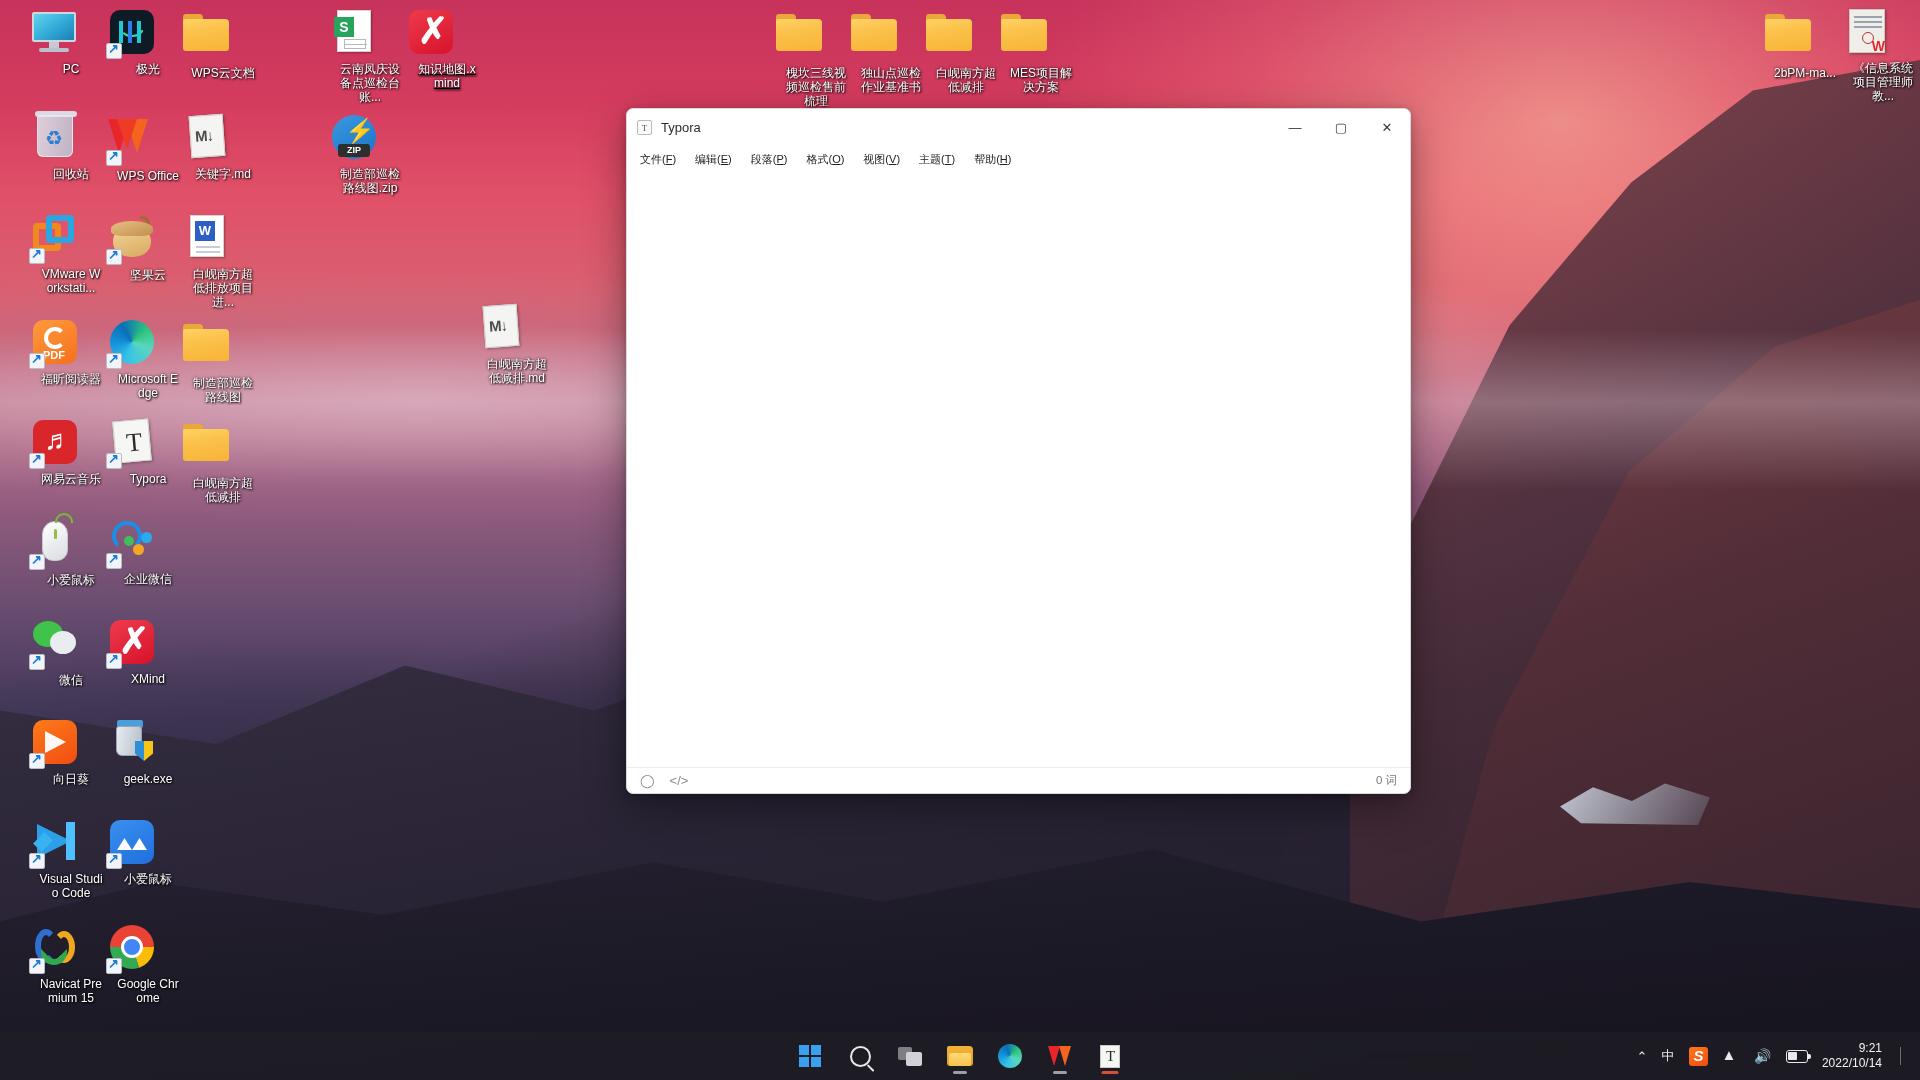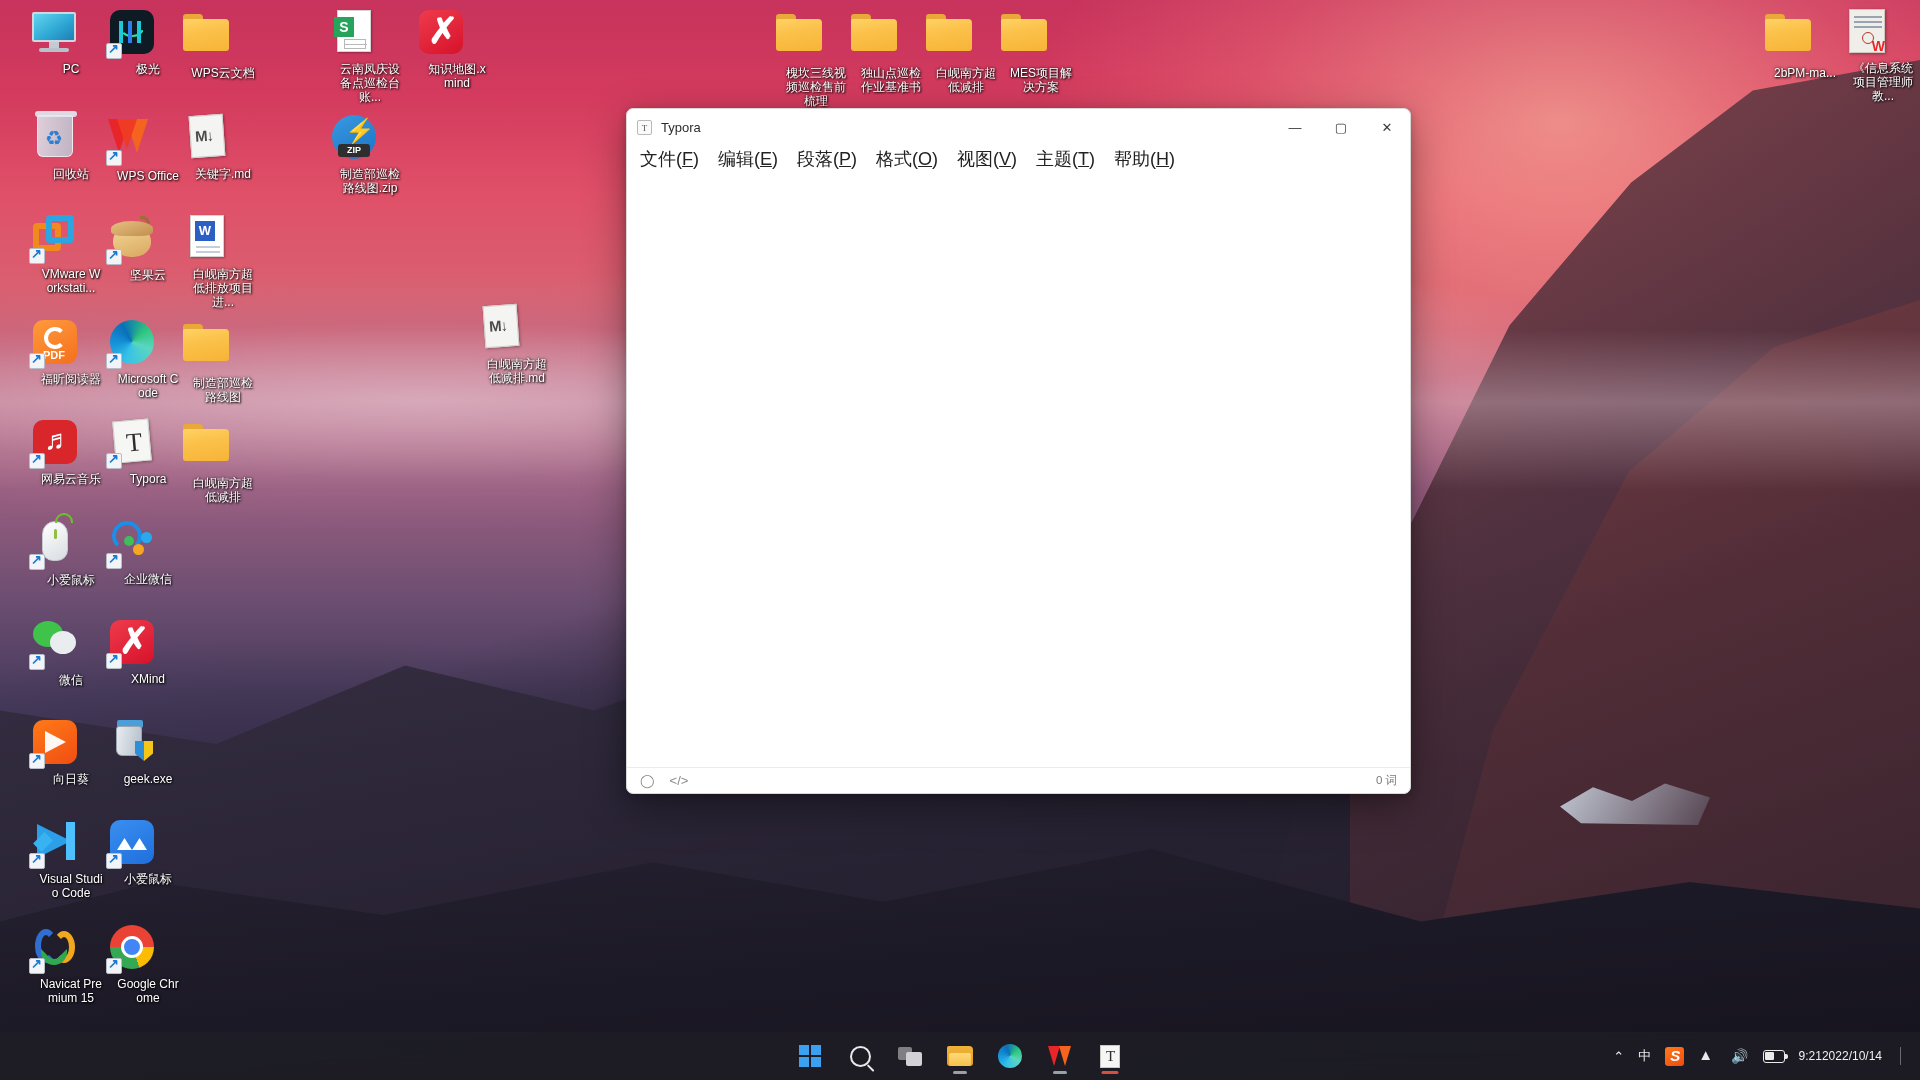--- a/index.html
+++ b/index.html
@@ -253,21 +253,21 @@
   }
   #tp-titlebar { height:36px; display:flex; align-items:center; padding-left:10px; flex:none; }
   #tp-appicon { width:15px; height:15px; border:1px solid #b9b9b9; border-radius:2px;
     background:#fafafa; font-size:9px; text-align:center; line-height:14px; color:#555;
     font-family:"Liberation Serif", serif; }
   #tp-title { font-size:13px; color:#2c2c2c; margin-left:9px; }
   #tp-winbtns { margin-left:auto; display:flex; height:36px; }
   .winbtn { width:46px; height:36px; display:flex; align-items:center; justify-content:center;
     font-size:13px; color:#3a3a3a; cursor:default; }
   #tp-menubar { height:28px; display:flex; align-items:center; padding-left:11px; gap:15px; flex:none; }
-  .menu-item { font-size:18px; color:#222; cursor:default; padding:2px 2px; }
+  .menu-item { font-size:11px; color:#222; cursor:default; padding:2px 2px; }
   .menu-item u { text-decoration:underline; }
   #tp-editor { flex:1; background:#fff; cursor:text; }
   #tp-statusbar { height:26px; border-top:1px solid #ececec; display:flex; align-items:center;
     padding:0 13px; flex:none; }
   .sb-icon { font-size:13px; color:#8b8b8b; margin-right:15px; cursor:default; }
   #tp-wordcount { margin-left:auto; font-size:11.5px; color:#7a7a7a; }
 
   
   #taskbar {
     position:absolute; left:0; bottom:0; width:1920px; height:48px;
@@ -311,21 +311,21 @@
   .sogouico { width:19px; height:19px; background:linear-gradient(150deg,#ff7a18,#ef4b13);
     border-radius:3px; position:relative; }
   .sogouico::after { content:"S"; position:absolute; left:5px; top:0px; font-size:15px;
     font-weight:bold; color:#fff; font-style:italic; }
   .wifiico { width:19px; height:15px; position:relative; }
   .wifiico::after { content:"▲"; position:absolute; left:0; top:-3px; font-size:15px; color:#eaeaea; }
   .volico::after { content:"🔊"; font-size:14px; }
   .battico { width:22px; height:13px; border:1.6px solid #eaeaea; border-radius:3px; position:relative; }
   .battico::after { content:""; position:absolute; right:-4px; top:3px; width:2.5px; height:5px; background:#eaeaea; border-radius:0 2px 2px 0; }
   .battico i { position:absolute; left:1.5px; top:1.5px; bottom:1.5px; width:9px; background:#eaeaea; border-radius:1px; display:block; }
-  #tb-clock { display:flex; flex-direction:row; align-items:flex-end; line-height:15px;
+  #tb-clock { display:flex; flex-direction:column; align-items:flex-end; line-height:15px;
     font-size:12px; color:#f2f2f2; padding-right:4px; cursor:default; }
   #tb-notif { width:8px; height:18px; border-left:1px solid rgba(255,255,255,0.35); }
 </style>
 </head>
 <body>
 
 <div id="desktop">
 
   <div class="peak" id="peakRight"></div>
   <div class="peak" id="peakRight2"></div>
@@ -454,21 +454,21 @@
           </div>
           <span class="shortcut-arrow"></span>
         </div>
         <div class="icon-label">坚果云</div>
       </div>
       <div class="icon-cell" style="left: 83px; top: 318px;">
         <div class="icon-art">
           <div class="edge"></div>
           <span class="shortcut-arrow"></span>
         </div>
-        <div class="icon-label">Microsoft Code</div>
+        <div class="icon-label">Microsoft Edge</div>
       </div>
       <div class="icon-cell" style="left: 83px; top: 418px;">
         <div class="icon-art">
           <div class="typoraicon"></div>
           <span class="shortcut-arrow"></span>
         </div>
         <div class="icon-label">Typora</div>
       </div>
       <div class="icon-cell" style="left: 83px; top: 518px;">
         <div class="icon-art">
@@ -564,21 +564,21 @@
           </div>
         </div>
         <div class="icon-label">云南凤庆设备点巡检台账...</div>
       </div>
       <div class="icon-cell" style="left: 305px; top: 113px;">
         <div class="icon-art">
           <div class="ziparch"></div>
         </div>
         <div class="icon-label">制造部巡检路线图.zip</div>
       </div>
-      <div class="icon-cell" style="left: 392px; top: 8px;">
+      <div class="icon-cell" style="left: 382px; top: 8px; text-decoration: underline;">
         <div class="icon-art">
           <div class="sq xmind"></div>
         </div>
         <div class="icon-label">知识地图.xmind</div>
       </div>
       <div class="icon-cell" style="left: 452px; top: 303px;">
         <div class="icon-art">
           <div class="mdfile"></div>
         </div>
         <div class="icon-label">白岘南方超低减排.md</div>

